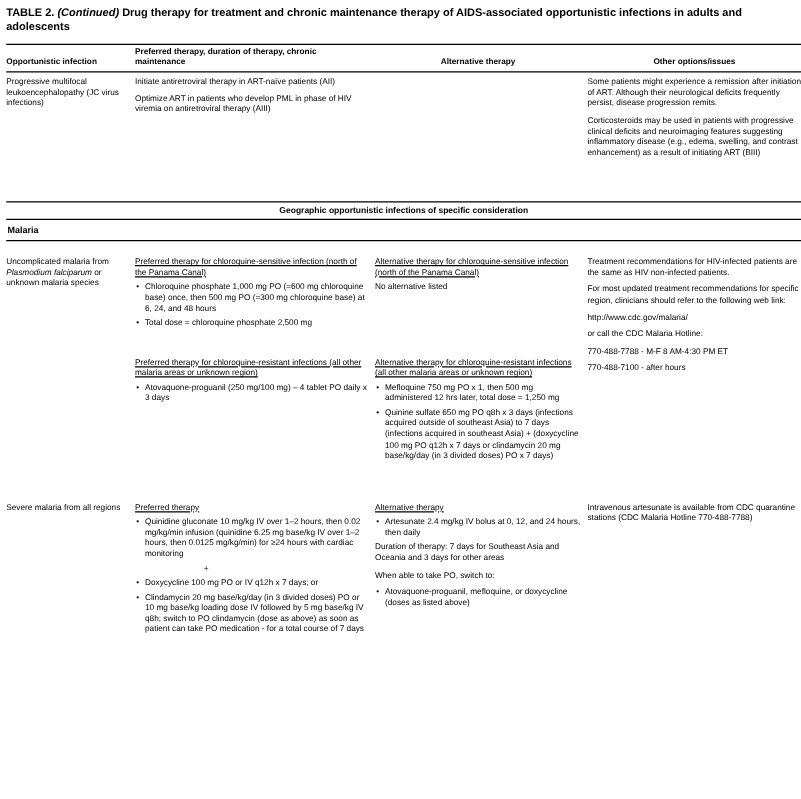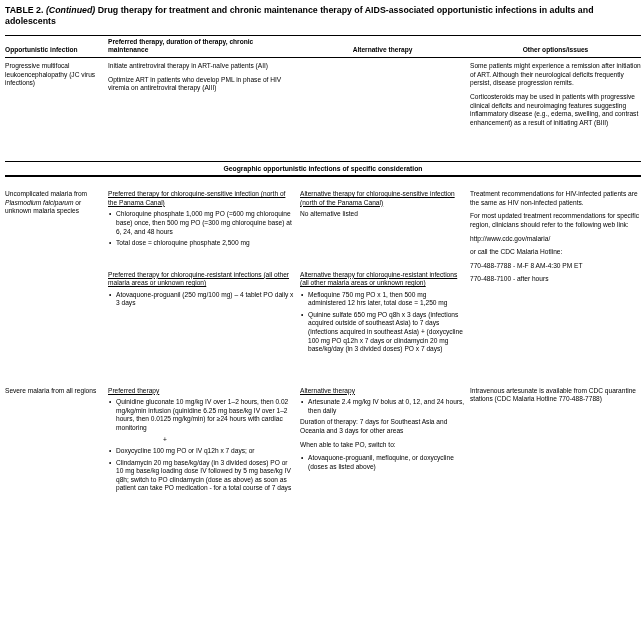--- a/index.html
+++ b/index.html
@@ -72,20 +72,21 @@
     <div class="cell c3"></div>
     <div class="cell c4">
       <div class="para">Some patients might experience a remission after initiation of ART. Although their neurological deficits frequently persist, disease progression remits.</div>
       <div class="para">Corticosteroids may be used in patients with progressive clinical deficits and neuroimaging features suggesting inflammatory disease (e.g., edema, swelling, and contrast enhancement) as a result of initiating ART (BIII)</div>
     </div>
   </div>
 
   <div class="section-rule"></div>
   <div class="geo-header">Geographic opportunistic infections of specific consideration</div>
   <div class="section-rule"></div>
+  <div class="malaria-header">Malaria</div>
   <div class="section-rule"></div>
 
   <div class="grid row-uncomp">
     <div class="cell c1 span2">
       <span>Uncomplicated malaria from </span><span class="ital">Plasmodium falciparum</span><span> or unknown malaria species</span>
     </div>
 
     <div class="cell c2 r1">
       <div class="uhead">Preferred therapy for chloroquine-sensitive infection (north of the Panama Canal)</div>
       <div class="li">Chloroquine phosphate 1,000 mg PO (=600 mg chloroquine base) once, then 500 mg PO (=300 mg chloroquine base) at 6, 24, and 48 hours</div>

